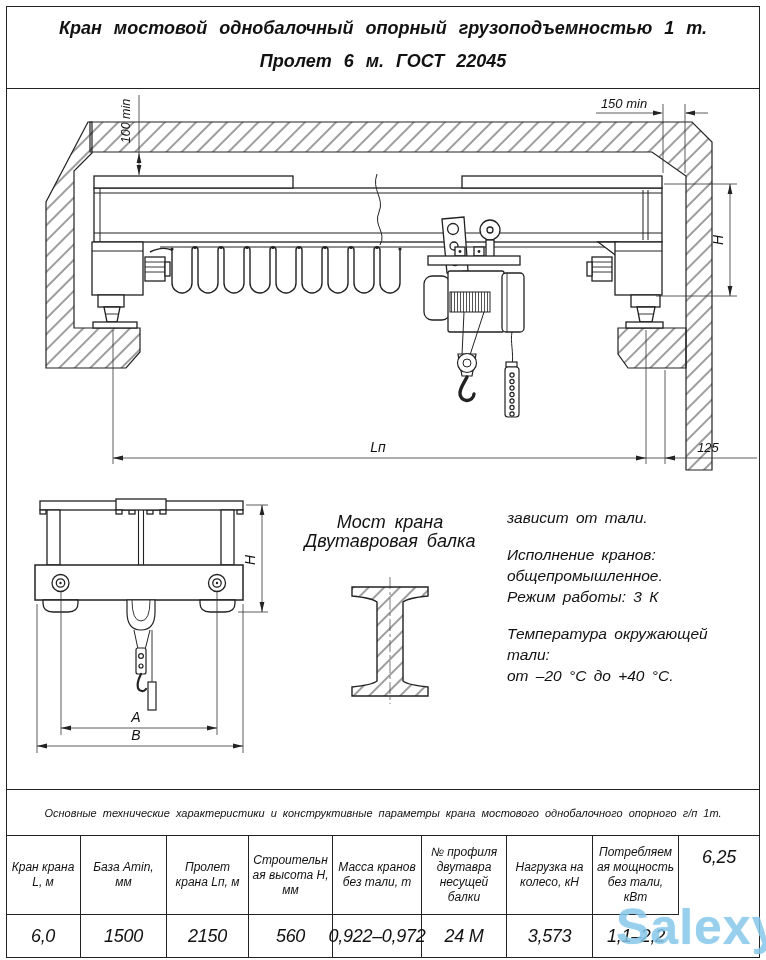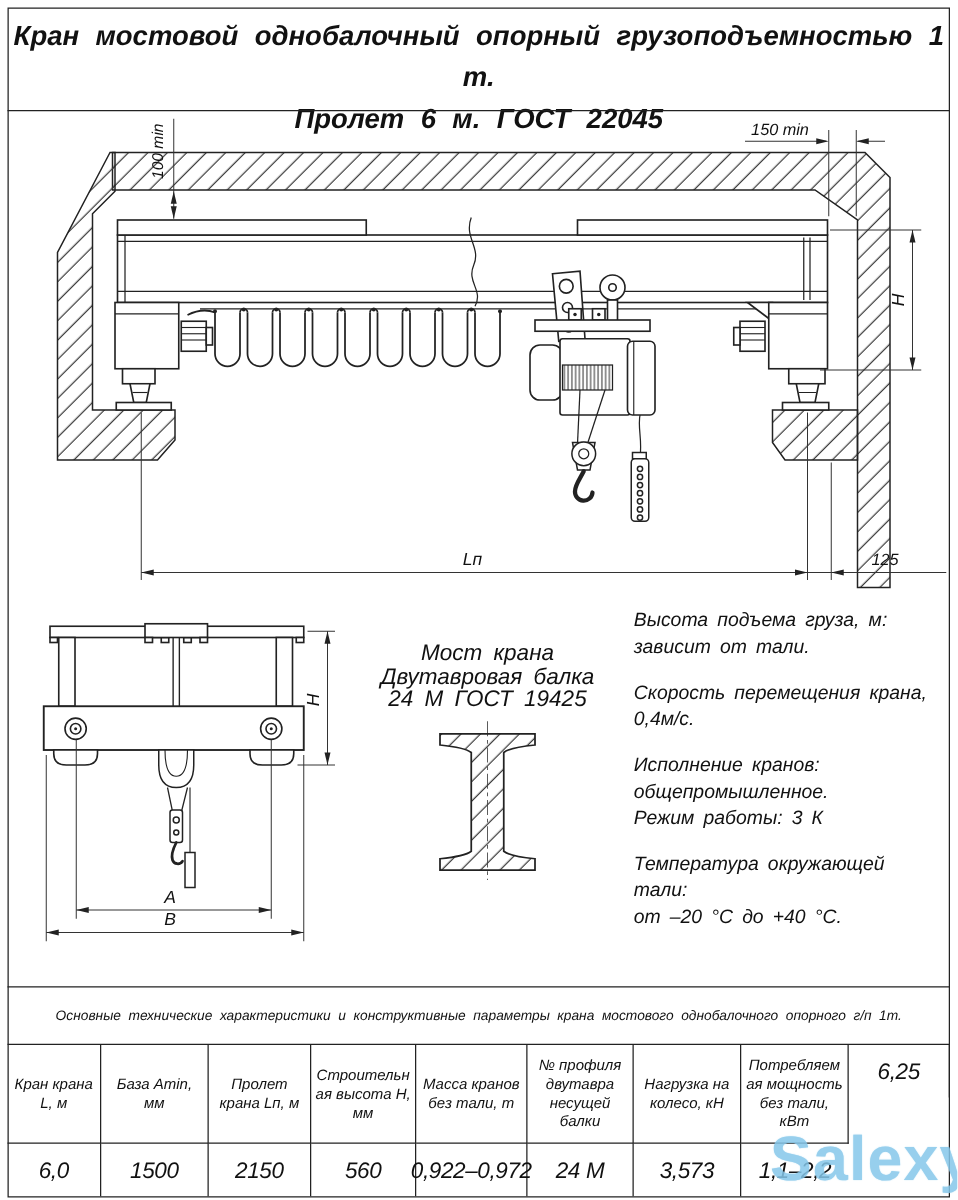--- a/index.html
+++ b/index.html
@@ -1,20 +1,20 @@
 <!DOCTYPE html>
 <html><head>
 <meta charset="utf-8">
 <style>
   html,body{margin:0;padding:0;background:#fff;}
   #sheet{position:relative;width:766px;height:960px;background:#fff;overflow:hidden;
          font-family:"Liberation Sans",sans-serif;color:#111;}
   .frame{position:absolute;left:6px;top:6px;right:6px;bottom:2px;border:1.6px solid #222;}
   .title-block{position:absolute;left:10px;top:12px;width:746px;text-align:center;
-               font-style:italic;font-weight:700;font-size:22px;line-height:33px;word-spacing:7px;}
+               font-style:italic;font-weight:700;font-size:18px;line-height:33px;word-spacing:7px;}
   .title-divider{position:absolute;left:6px;top:88px;right:6px;border-top:1.6px solid #222;}
   svg{position:absolute;left:0;}
   svg text{font-family:"Liberation Sans",sans-serif;font-style:italic;fill:#111;}
   .beam-note{position:absolute;left:295px;top:513px;width:190px;text-align:center;
              font-style:italic;font-size:18px;line-height:18.5px;word-spacing:4px;}
   .specs{position:absolute;left:507px;top:486px;width:256px;font-style:italic;
          font-size:15.5px;line-height:21px;word-spacing:3px;}
   .specs p{margin:0 0 16px 0;}
   .tbl{position:absolute;left:6px;right:6px;top:789px;border-top:1.6px solid #222;background:transparent;}
   .tbl-caption{height:45px;display:flex;align-items:center;justify-content:center;
@@ -278,31 +278,26 @@
 
     <g>
       <line x1="390" y1="577" x2="390" y2="704" stroke="#444" stroke-width="0.7" stroke-dasharray="12,3,3,3"></line>
       <path fill="url(#hatch)" stroke="#222" stroke-width="1.4" d="M352,587 H428 V596 Q408,598 403,602 V681 Q408,685 428,687 V696 H352 V687 Q372,685 377,681 V602 Q372,598 352,596 Z"></path>
     </g>
   </svg>
 
   <div class="beam-note">
     <div>Мост крана</div>
     <div>Двутавровая балка</div>
-    <div>24 М  ГОСТ  19425</div>
   </div>
 
   <div class="specs">
     <p>
-      <span>Высота подъема груза, м:</span><br>
+      <br>
       <span>зависит от тали.</span>
-    </p>
-    <p>
-      <span>Скорость перемещения крана,</span><br>
-      <span>0,4м/с.</span>
     </p>
     <p>
       <span>Исполнение кранов:</span><br>
       <span>общепромышленное.</span><br>
       <span>Режим работы: 3 К</span>
     </p>
     <p>
       <span>Температура окружающей</span><br>
       <span>тали:</span><br>
       <span>от –20 °С до +40 °С.</span>

